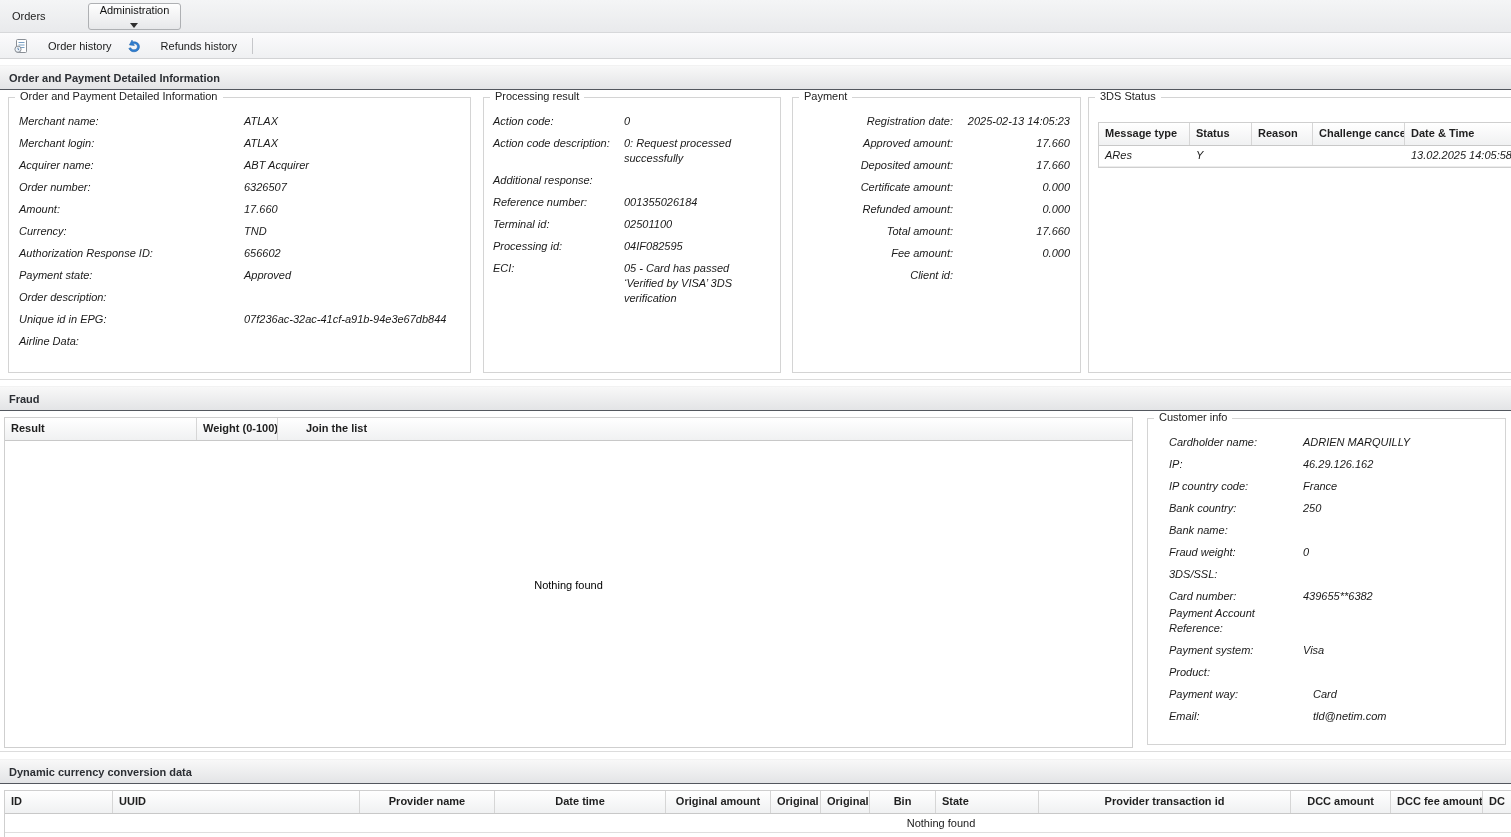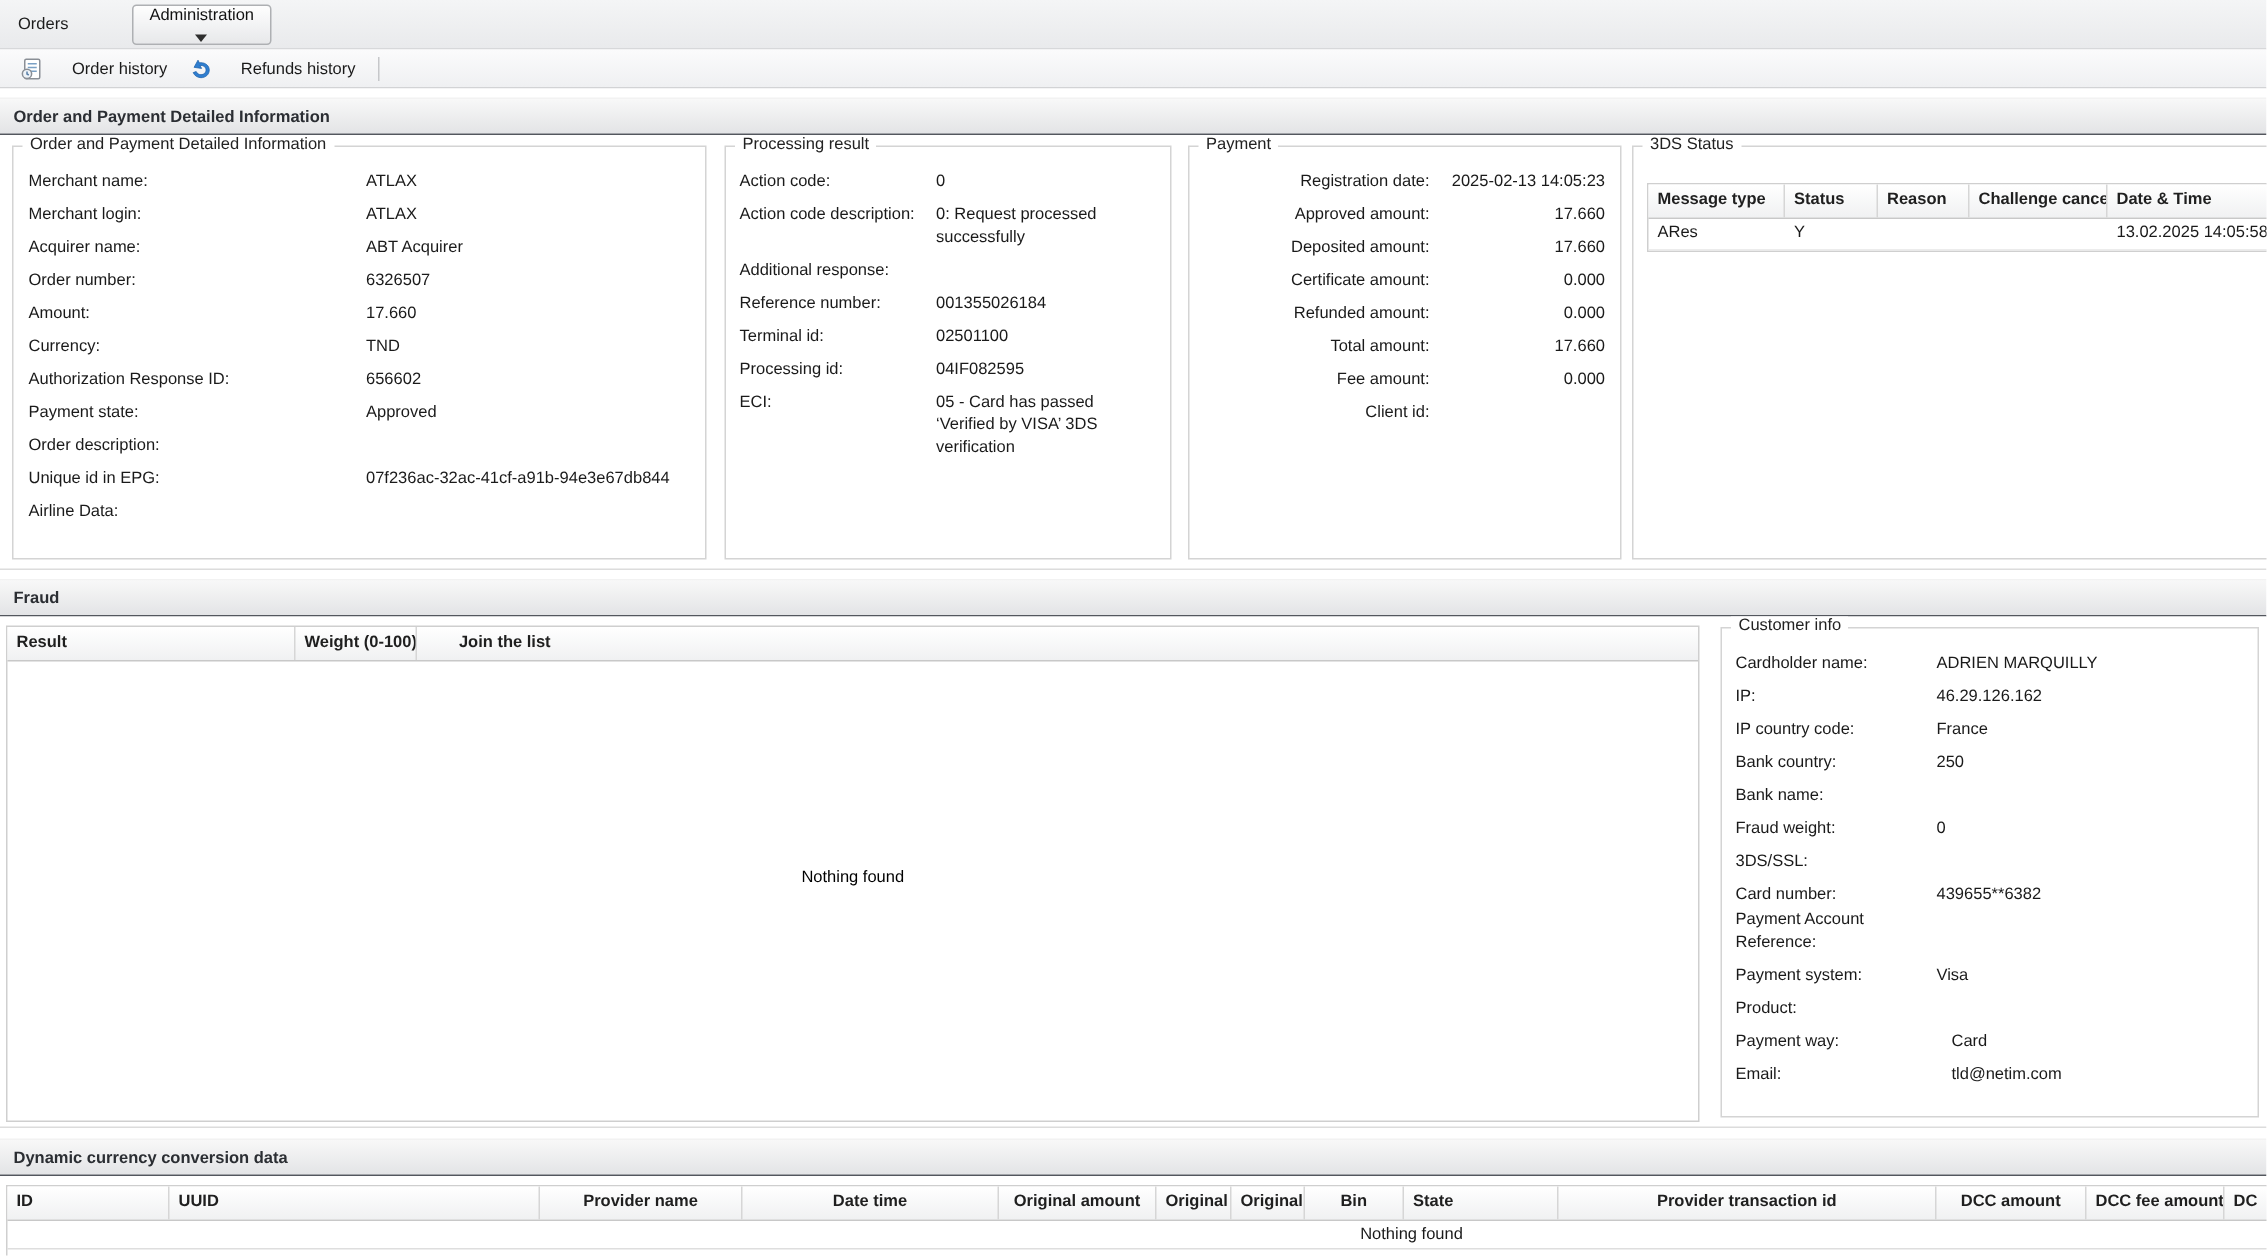--- a/index.html
+++ b/index.html
@@ -30,42 +30,42 @@
   
   .phead { height:25px; flex:none; line-height:24px; padding:0 9px; font-weight:bold;
            color:#2b2e33; background:linear-gradient(#f8f8f8,#e3e4e6);
            border-top:1px solid #f2f2f2; border-bottom:1px solid #53575e; }
   .pbody { position:relative; background:#fff; flex:none; }
 
   
   .fieldset { position:absolute; border:1px solid #d4d4d4; }
   .legend { position:absolute; top:-8px; left:6px; background:#fff; padding:0 5px;
             color:#222; white-space:nowrap; }
-  .frows { padding:16px 10px 0 10px; }
+  .frows { padding:16px 10px 0 10px;font-style:italic; }
   .frow { display:flex; align-items:flex-start; line-height:15px; margin-bottom:7px; }
   .flabel { flex:none; }
   .fvalue { flex:1; word-wrap:break-word; }
   .fvalue.indent { padding-left:10px; }
   .fs-order .flabel { width:225px; }
   .fs-proc  .flabel { width:131px; }
   .fs-proc  .frows  { padding-left:9px; }
   .fs-pay   .flabel { width:150px; }
   .fs-cust  .flabel { width:134px; }
   .fs-cust  .frows  { padding-left:9px; }
 
   
   .grid { position:absolute; border:1px solid #cfcfcf; background:#fff; }
   .ghd { display:flex; height:23px; background:linear-gradient(#ffffff,#f0f1f2);
          border-bottom:1px solid #c8c8c8; }
   .ghc { flex:none; padding:4px 6px; font-weight:bold; color:#1f1f1f; white-space:nowrap;
          overflow:hidden; border-right:1px solid #d6d6d6; }
   .ghc.flex { flex:1; }
   .ghc.c { text-align:center; }
   .grow { display:flex; height:21px; border-bottom:1px solid #ececec; position:relative; }
-  .gc { flex:none; padding:3px 6px; white-space:nowrap; overflow:hidden; }
+  .gc { flex:none; padding:3px 6px; white-space:nowrap; overflow:hidden;font-style:italic; }
   .gc.flex { flex:1; }
   .gbody { position:relative; height:calc(100% - 23px); }
   .empty { position:absolute; top:47%; left:50%; transform:translate(-50%,-50%); color:#000; }
 
   .tds-grid { position:absolute; left:9px; top:24px; right:-8px; }
 </style>
 </head>
 <body>
 
 <div class="page">
@@ -254,21 +254,21 @@
       <div class="ghd">
         <div class="ghc" style="width:192px">Result</div>
         <div class="ghc c" style="width:81px">Weight (0-100)</div>
         <div class="ghc c" style="width:117px; border-right:none">Join the list</div>
       </div>
       <div class="gbody">
         <span class="empty">Nothing found</span>
       </div>
     </div>
 
-    <div class="fieldset fs-cust" style="left:1147px; top:7px; right:5px; bottom:6px;">
+    <div class="fieldset fs-cust" style="left:1147px; top:7px; right:5px; bottom:6px;padding-left:12px;">
       <span class="legend">Customer info</span>
       <div class="frows">
         <div class="frow">
             <span class="flabel">Cardholder name:</span>
             <span class="fvalue">ADRIEN MARQUILLY</span>
           </div>
         <div class="frow">
             <span class="flabel">IP:</span>
             <span class="fvalue">46.29.126.162</span>
           </div>

